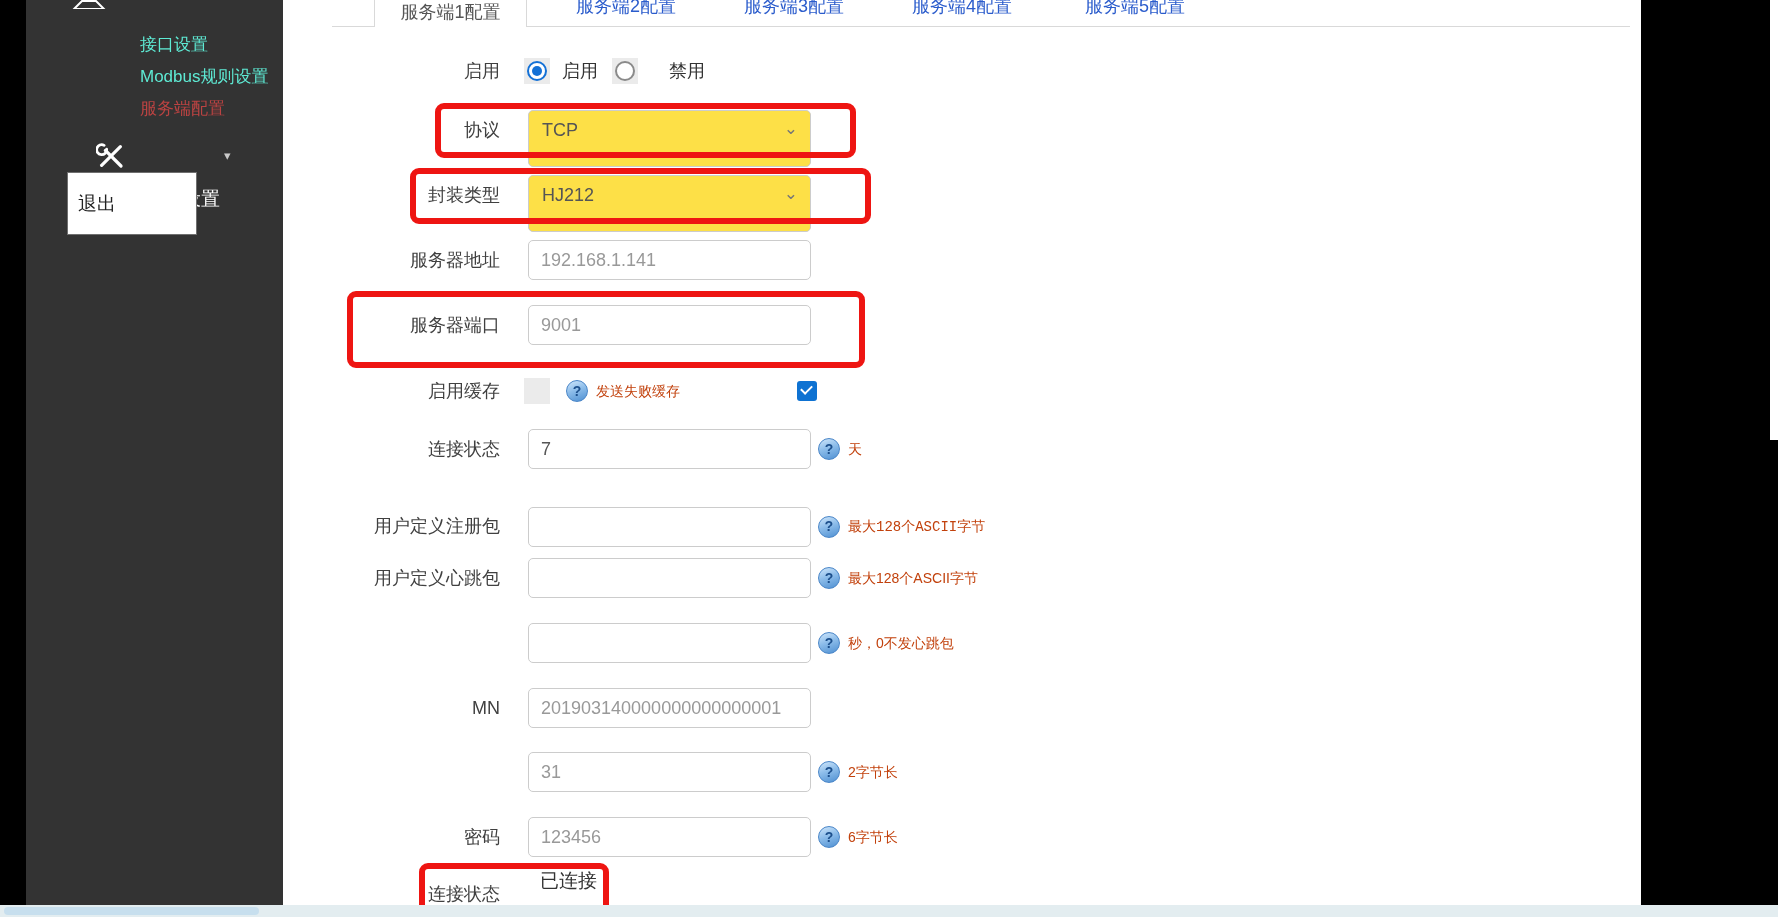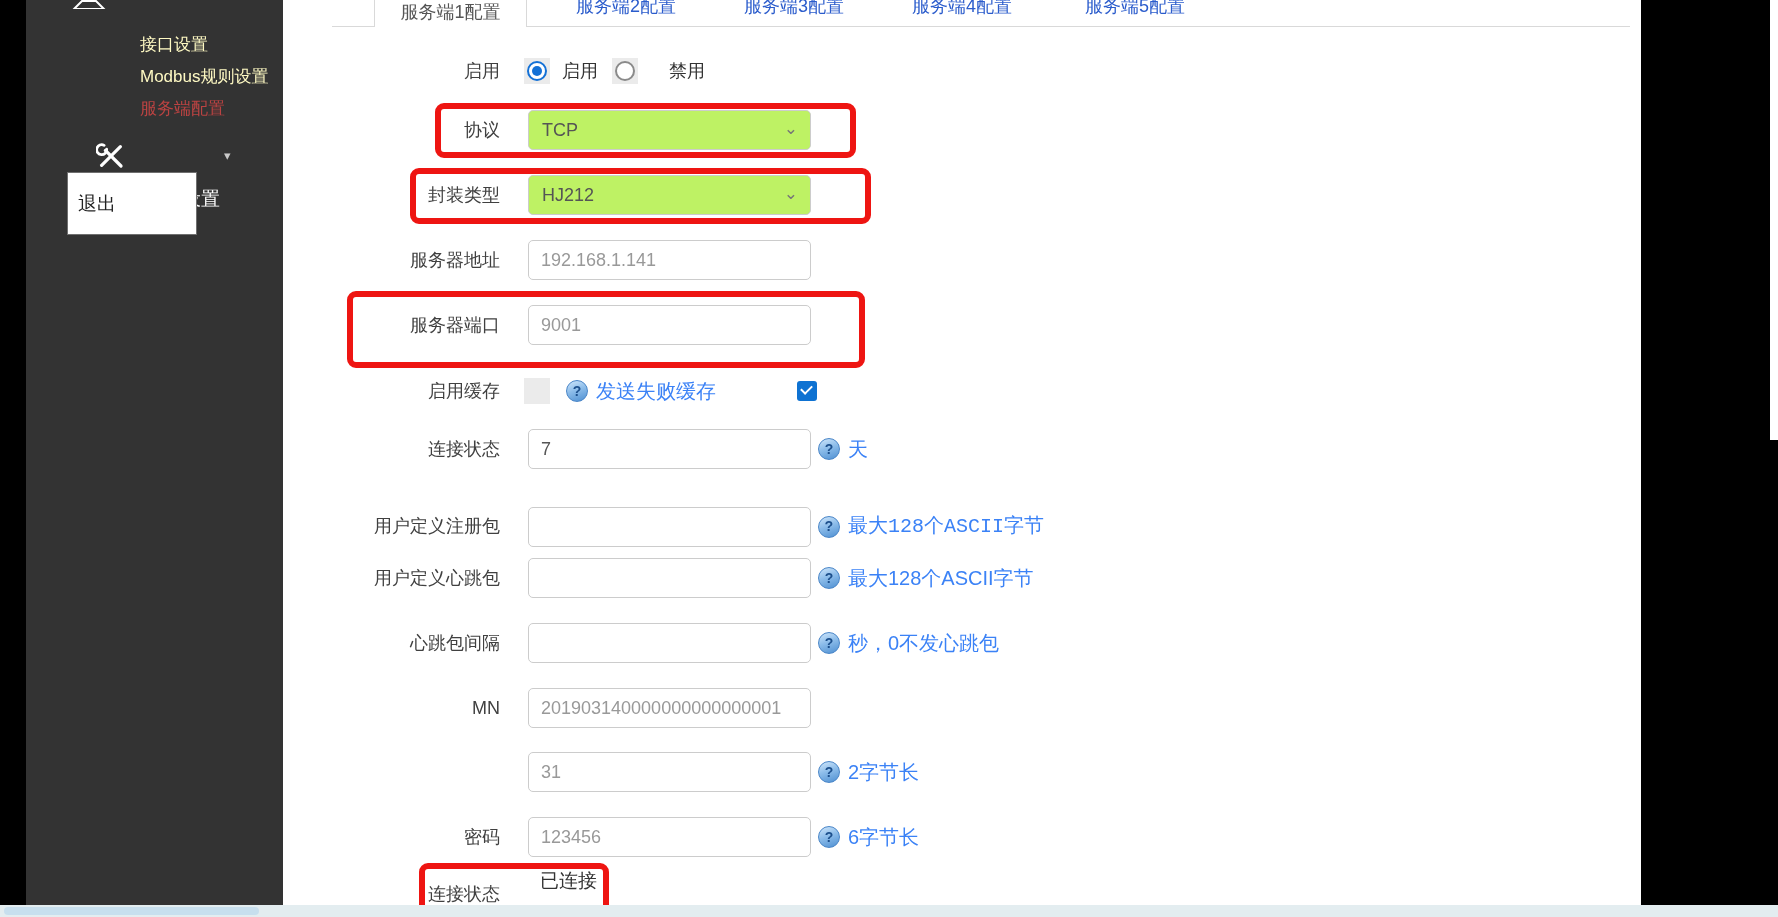--- a/index.html
+++ b/index.html
@@ -7,21 +7,21 @@
     font-family:"Liberation Sans","DejaVu Sans",sans-serif; }
   .abs { position:absolute; }
 
   
   #left-black  { left:0; top:0; width:26px; height:917px; background:#000; }
   #sidebar     { left:26px; top:0; width:257px; height:917px; background:#333333; }
   #right-black { left:1641px; top:0; width:137px; height:917px; background:#000; }
   #right-sliver{ left:1770px; top:0; width:8px; height:440px; background:#fff; }
 
   
-  .side-item { position:absolute; left:114px; color:#fef9c3; font-size:17px; cursor:pointer; white-space:nowrap; }
+  .side-item { position:absolute; left:114px; color:#5eead4; font-size:17px; cursor:pointer; white-space:nowrap; }
   #side-item-interface { top:33px; }
   #side-item-modbus    { top:65px; }
   #side-item-server    { top:97px; color:#bb4342;text-align:right; }
   #side-group-system   { position:absolute; left:46px; top:141px; width:220px; height:32px; cursor:pointer; }
   #side-group-system .grp-label { position:absolute; left:72px; top:2px; color:#fff; font-size:19px; font-weight:normal; white-space:nowrap;margin-top:43px; }
   #side-group-system .caret { position:absolute; left:152px; top:7px; color:#c9c9c9; font-size:13px; }
   #wrench-icon { position:absolute; left:24px; top:0px; }
   #top-partial-icon { position:absolute; left:46px; top:0px; }
   #logout-btn { position:absolute; left:41px; top:172px; width:130px; height:63px; background:#ffffff;
      border:1px solid #6f6f6f; color:#222; font-size:19px; text-align:left; padding-left:10px;
@@ -37,30 +37,30 @@
   #tab-2 { left:576px; } #tab-3 { left:744px; } #tab-4 { left:912px; } #tab-5 { left:1085px; }
 
   
   .frow { position:absolute; left:270px; width:850px; height:40px; }
   .flabel { position:absolute; left:0; top:0; width:230px; height:40px; line-height:40px;
       text-align:right; color:#404040; font-size:18px; white-space:nowrap; }
   .ftext { position:absolute; left:258px; top:0; width:283px; height:40px;
       border:1px solid #cccccc; border-radius:5px; padding:0 12px; font-size:18px;
       color:#999999; background:#fff; outline:none; font-family:inherit; }
   .ftext.dark { color:#555555; }
-  .fselect { position:absolute; left:258px; top:0; width:283px; height:40px;
-      border:1px solid #cccccc; border-radius:5px; background:#bef264; cursor:pointer; }
+  .fselect { position:absolute; left:258px; top:0; width:283px; height:57px;
+      border:1px solid #cccccc; border-radius:5px; background:#fde047; cursor:pointer; }
   .fselect .sel-val { position:absolute; left:13px; top:0; line-height:38px; font-size:18px; color:#555; }
   .fselect .chevron { position:absolute; right:12px; top:7px; color:#777; font-size:17px; }
   .hint-ico { position:absolute; top:9px; width:22px; height:22px; border-radius:11px;
       background:linear-gradient(160deg,#cfe6fb 0%,#8dbdea 45%,#4f90d2 100%);
       border:1px solid #4a86c8; color:#1c4f8c; font-size:14px; font-weight:bold;
       text-align:center; line-height:21px; cursor:pointer; }
   .hint-ico.after { left:548px; }
-  .hint-txt { position:absolute; left:578px; top:0; line-height:40px; font-size:20px; color:#3b82f6; white-space:nowrap; }
+  .hint-txt { position:absolute; left:578px; top:0; line-height:40px; font-size:14px; color:#c2410c; white-space:nowrap; }
 
   .r0 { top:51px; } .r1 { top:110px; } .r2 { top:175px; } .r3 { top:240px; }
   .r4 { top:305px; } .r5 { top:371px; } .r6 { top:429px; } .r7 { top:507px;font-family:Liberation Mono, monospace; }
   .r8 { top:558px; } .r9 { top:623px; } .r10 { top:688px; } .r11 { top:752px; }
   .r12 { top:817px; } .r13 { top:874px; }
 
   
   .halo { position:absolute; top:7px; width:26px; height:26px; background:#ebebeb; }
   .radio { position:absolute; top:10px; width:20px; height:20px; border-radius:50%; background:#fff; cursor:pointer; }
   .radio.sel { border:2px solid #1471d6; }
@@ -178,21 +178,20 @@
 </div>
 
 <div class="frow r8">
   <div class="flabel">用户定义心跳包</div>
   <input class="ftext" value="" style="">
   <div class="hint-ico after">?</div>
   <div class="hint-txt">最大128个ASCII字节</div>
 </div>
 
 <div class="frow r9">
-  <div class="flabel">心跳包间隔</div>
   <input class="ftext" value="" style="">
   <div class="hint-ico after">?</div>
   <div class="hint-txt">秒，0不发心跳包</div>
 </div>
 
 <div class="frow r10">
   <div class="flabel">MN</div>
   <input class="ftext" value="201903140000000000000001" style="">
 </div>
 

